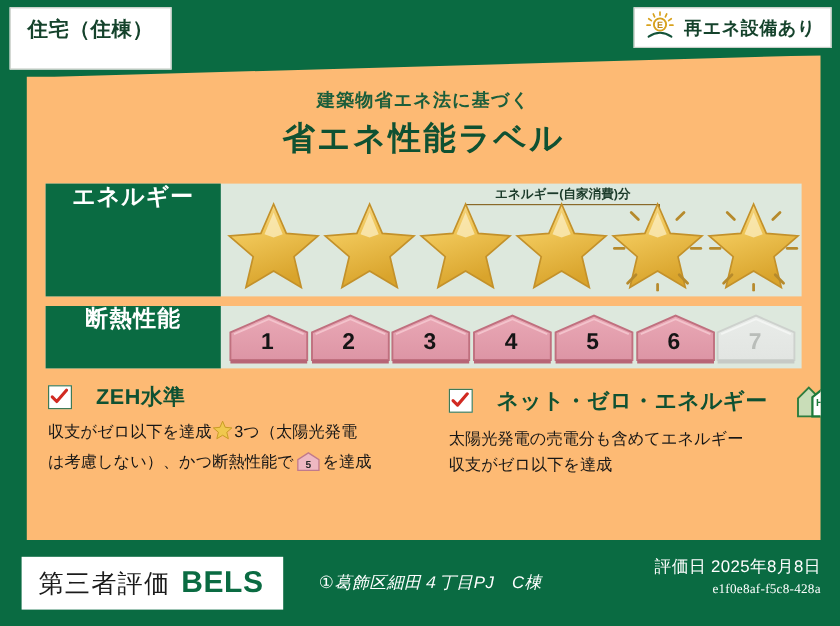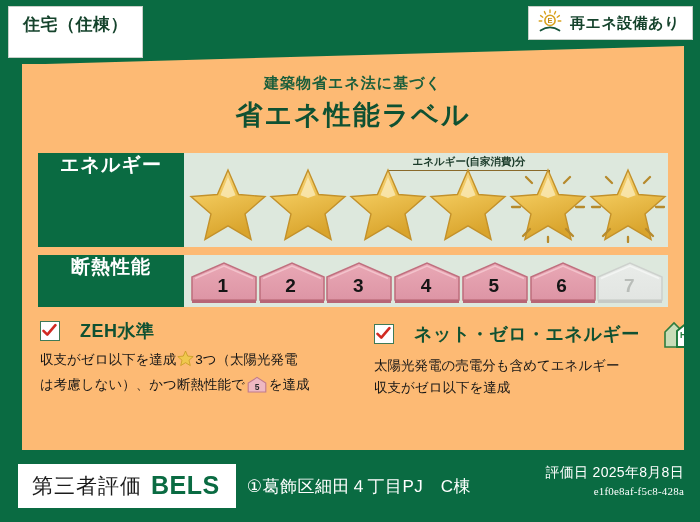--- a/index.html
+++ b/index.html
@@ -199,24 +199,25 @@
   }
   #bels-label {
     font-size: 21px; font-weight: normal; color: #1b1b1b;
     letter-spacing: 1px;
   }
   #bels-mark {
     font-size: 25px; font-weight: bold; color: #0a6b42;
     letter-spacing: 0.5px;
   }
   #footer-address {
-    margin-left: 11px;
-    color: #ffffff; font-size: 17px;
+    margin-left: 30px;
+    color: #ffffff; font-size: 14px;
     letter-spacing: 0.5px;
     white-space: nowrap;
+    font-style: italic;
   }
   #footer-right {
     position: absolute; right: 16px; top: 14px;
     text-align: right; color: #ffffff;
   }
   #eval-date { font-size: 14px; letter-spacing: 0.3px; white-space: nowrap; }
   #cert-id {
     font-size: 11px; margin-top: 3px; letter-spacing: 0.2px;
     font-family: "Liberation Serif", "DejaVu Serif", serif;
   }

